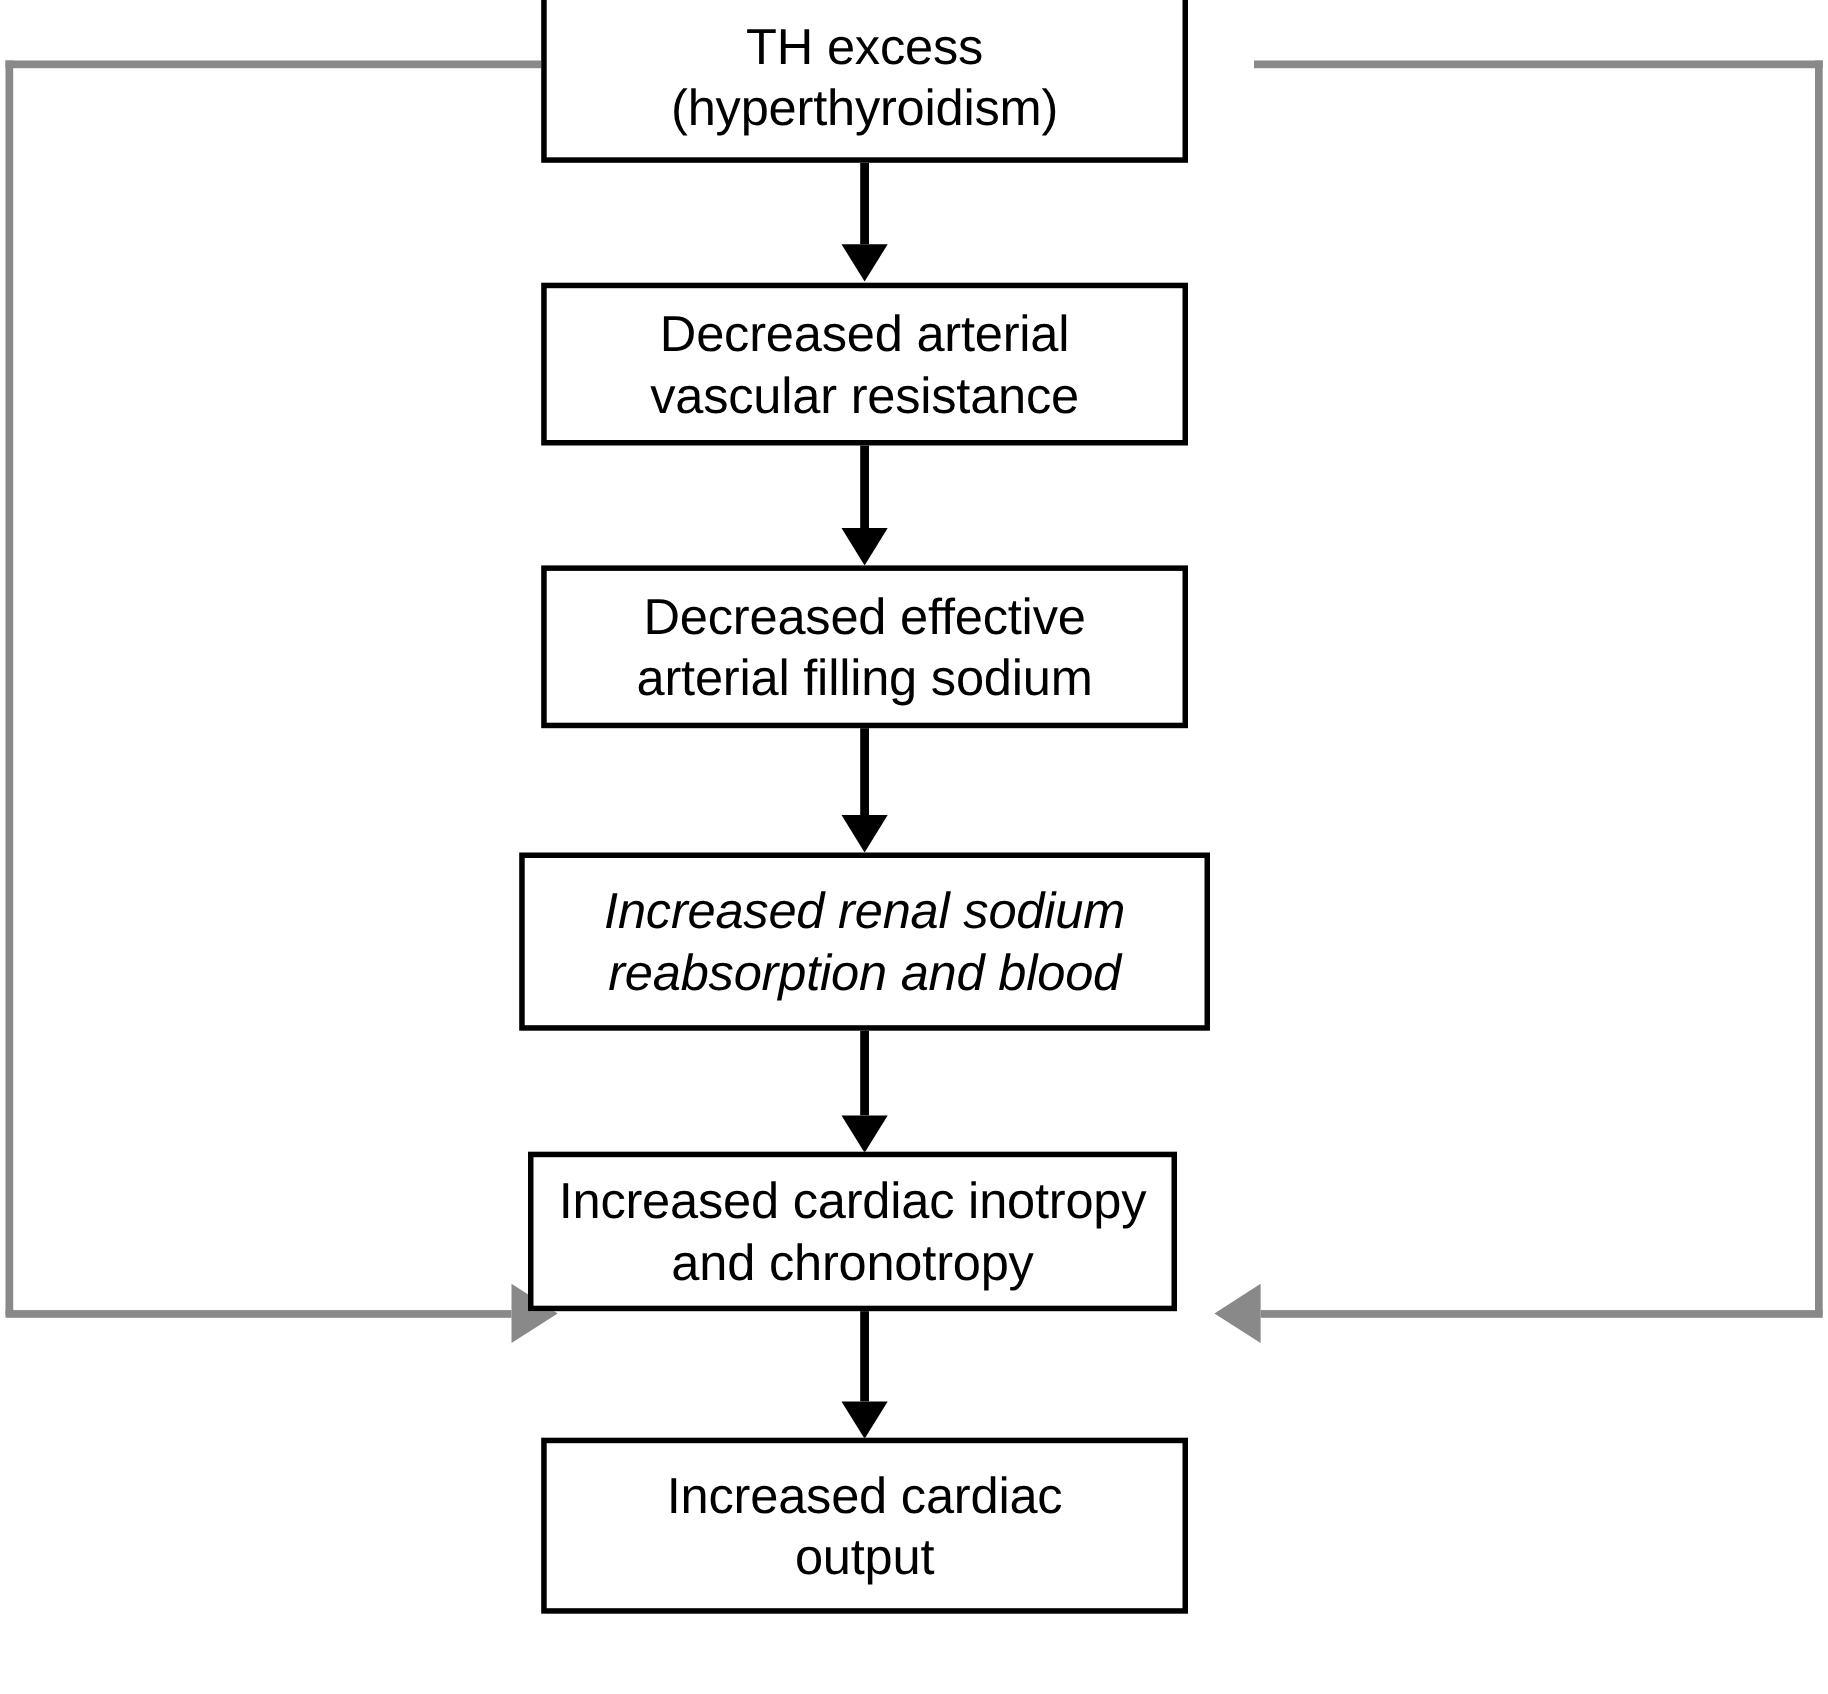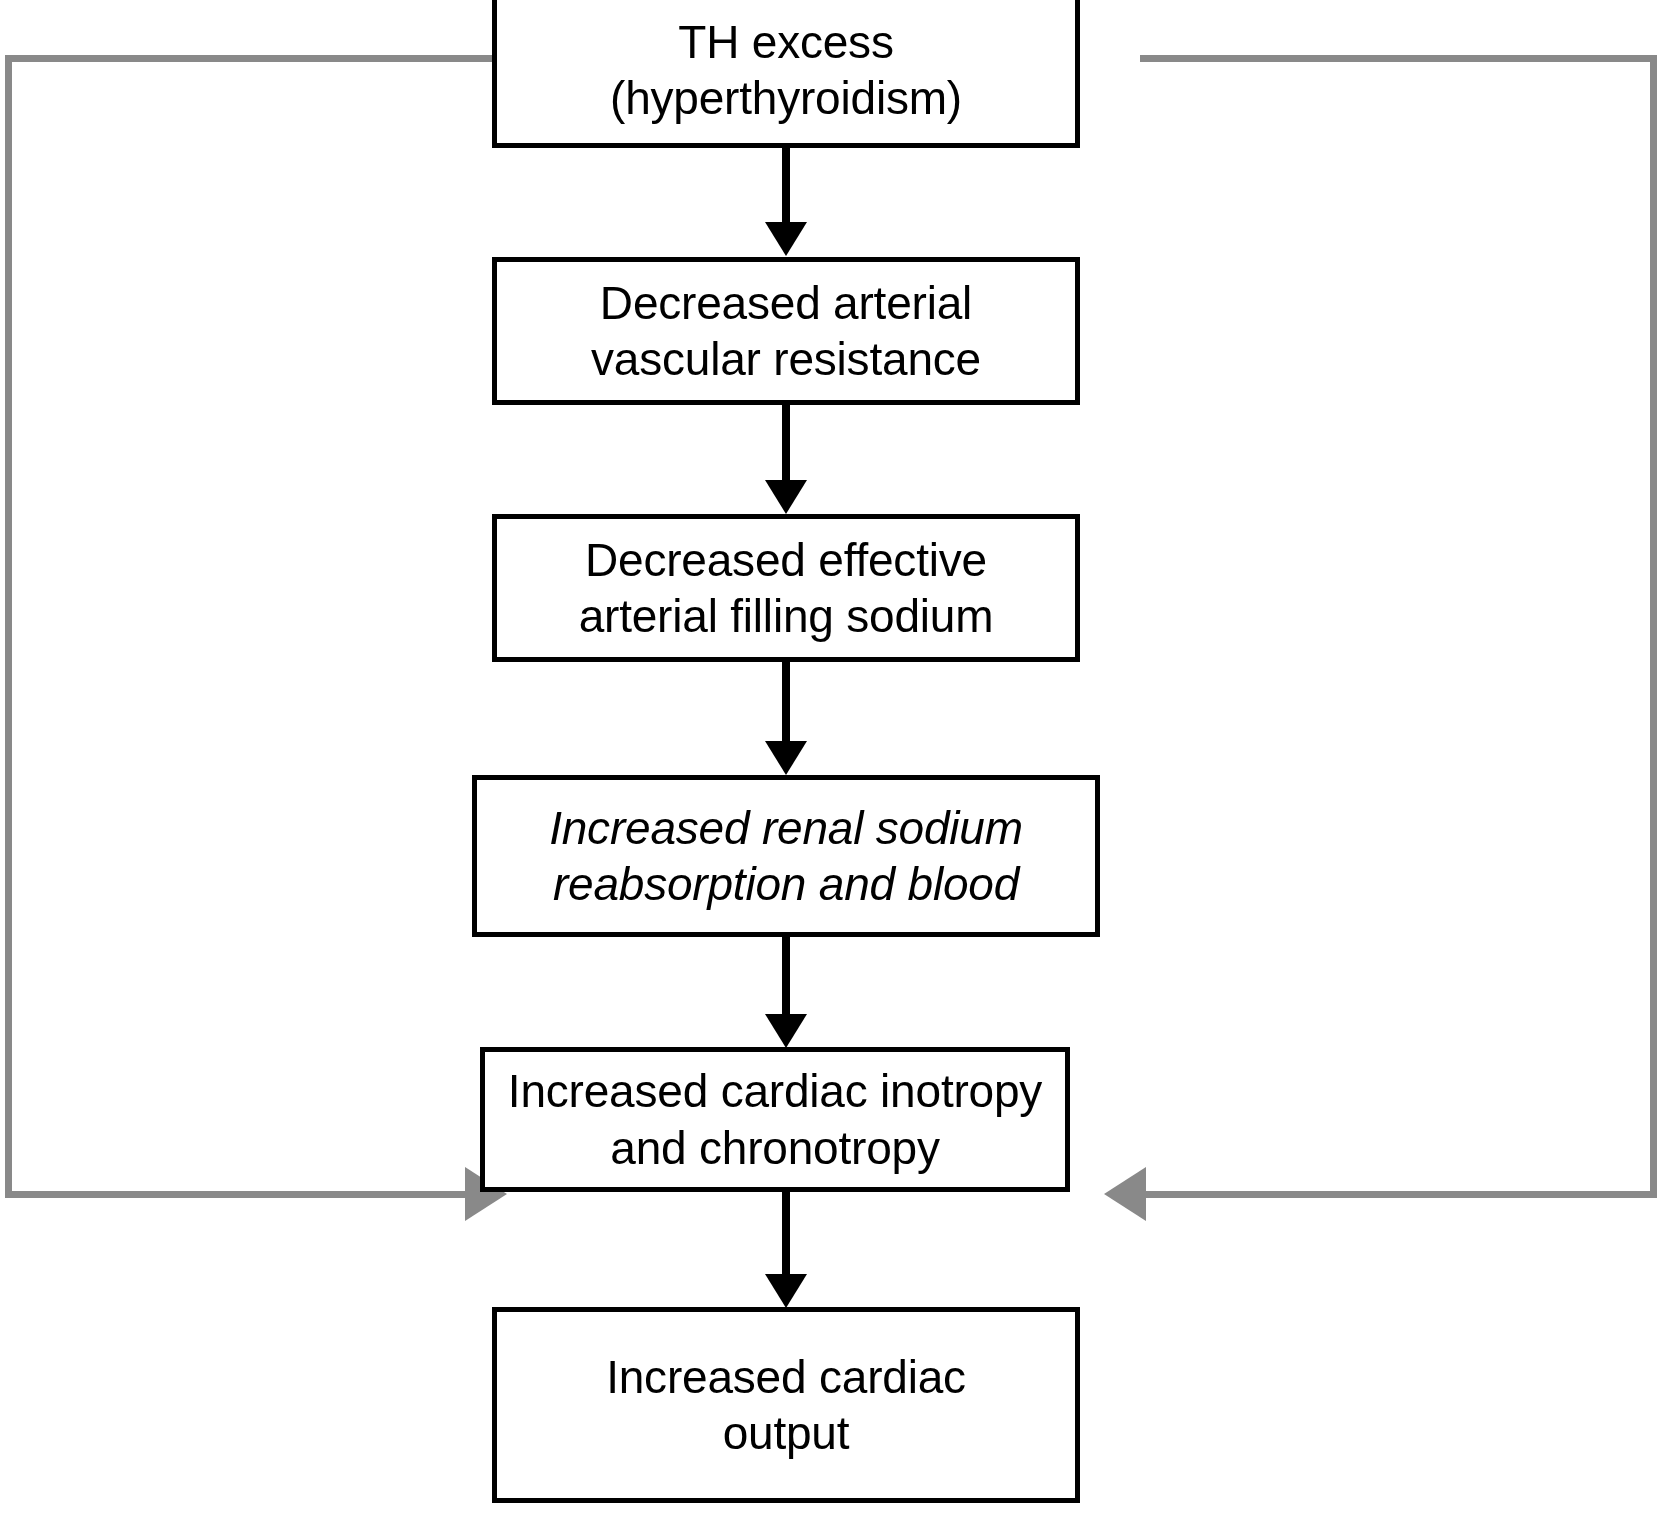--- a/index.html
+++ b/index.html
@@ -143,18 +143,18 @@
   <div class="node" style="left:472px; top:775px; width:628px; height:162px;font-style:italic;">
     <div class="node-label">Increased renal sodium
 reabsorption and blood</div>
   </div>
 
   <div class="node" style="left:464px; top:1047px; width:590px; height:145px;margin-left:16px;">
     <div class="node-label">Increased cardiac inotropy
 and chronotropy</div>
   </div>
 
-  <div class="node" style="left:492px; top:1307px; width:588px; height:196px;">
+  <div class="node" style="left:492px; top:1307px; width:588px; height:160px;">
     <div class="node-label">Increased cardiac
 output</div>
   </div>
 
 </div>
 
 </body></html>

